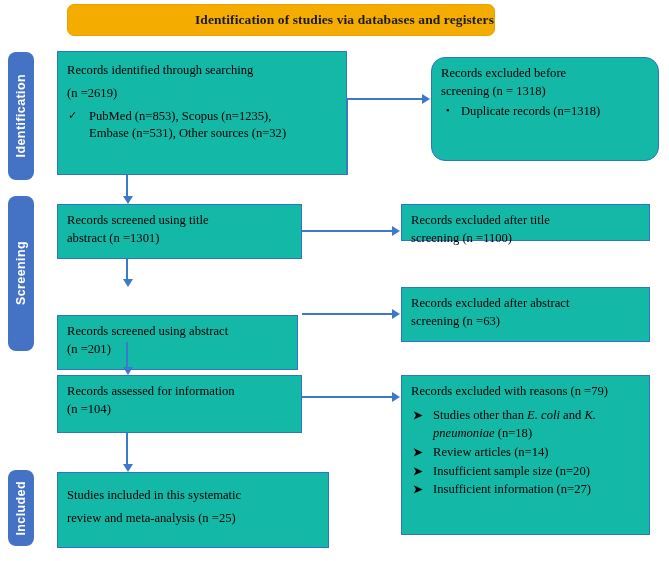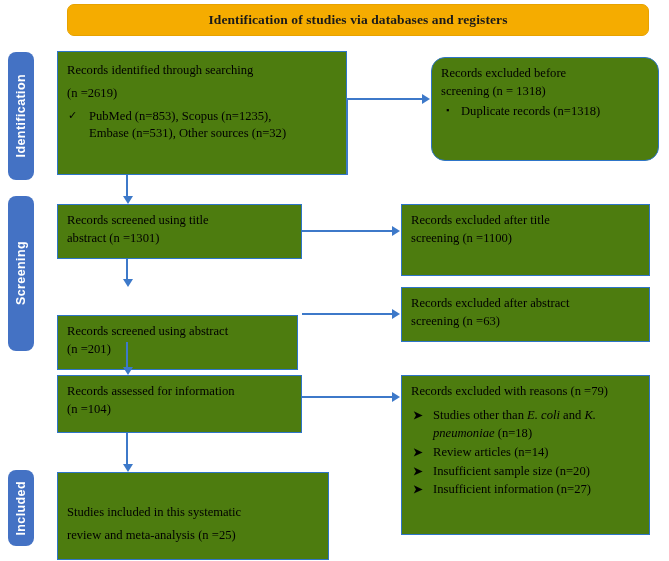--- a/index.html
+++ b/index.html
@@ -14,28 +14,28 @@
     font-family: "Liberation Serif", "DejaVu Serif", serif;
     color: #000000;
     overflow: hidden;
   }
 
   
   #banner {
     position: absolute;
     left: 67px;
     top: 4px;
-    width: 582px;
+    width: 428px;
     height: 32px;
     background: #f5ac00;
     border: 1px solid #e7a200;
     border-radius: 7px;
     display: flex;
     align-items: center;
-    justify-content: center;
+    justify-content: flex-end;
     box-sizing: border-box;
   }
   #banner .banner-text {
     font-weight: bold;
     font-size: 13.5px;
     color: #1a1a1a;
     letter-spacing: 0.1px;
     white-space: nowrap;
   }
 
@@ -56,21 +56,21 @@
     font-size: 12.5px;
     font-weight: bold;
     letter-spacing: 0.4px;
     white-space: nowrap;
     font-family: "Liberation Sans", "DejaVu Sans", sans-serif;
   }
 
   
   .fbox {
     position: absolute;
-    background: #4d7c0f;
+    background: #14b8a6;
     border: 1.6px solid #2e75c8;
     box-sizing: border-box;
     padding: 7px 9px 6px 9px;
     font-size: 12.6px;
     line-height: 1.42;
   }
   .fbox p {
     margin: 0;
   }
   .just {
@@ -170,21 +170,21 @@
       <span>Duplicate records (n=1318)</span>
     </li>
   </ul>
 </div>
 
 <div class="fbox" style="left:57px; top:204px; width:245px; height:55px;">
   <p>Records screened using title</p>
   <p>abstract (n =1301)</p>
 </div>
 
-<div class="fbox" style="left:401px; top:204px; width:249px; height:72px;">
+<div class="fbox" style="left:401px; top:204px; width:249px; height:37px;">
   <p>Records excluded after title</p>
   <p>screening  (n =1100)</p>
 </div>
 
 <div class="fbox" style="left:57px; top:287px; width:241px; height:55px;margin-top:28px;">
   <p>Records screened using abstract</p>
   <p>(n =201)</p>
 </div>
 
 <div class="fbox" style="left:401px; top:287px; width:249px; height:55px;">
@@ -212,21 +212,21 @@
       <span class="bmark">➤</span>
       <span>Insufficient sample size (n=20)</span>
     </li>
     <li>
       <span class="bmark">➤</span>
       <span>Insufficient information (n=27)</span>
     </li>
   </ul>
 </div>
 
-<div class="fbox" style="left:57px; top:472px; width:272px; height:88px; padding-top:28px;">
+<div class="fbox" style="left:57px; top:472px; width:272px; height:76px; padding-top:11px;">
   <p class="looseline">Studies included in this systematic</p>
   <p class="looseline">review and meta-analysis (n =25)</p>
 </div>
 
 <div class="conn v-line" style="left:346px; top:98px; height:77px;"></div>
 <div class="conn h-line" style="left:346px; top:98px; width:77px;"></div>
 <div class="arrow-right" style="left:422px; top:94px;"></div>
 
 <div class="conn v-line" style="left:126px; top:175px; height:22px;"></div>
 <div class="arrow-down" style="left:123px; top:196px;"></div>

